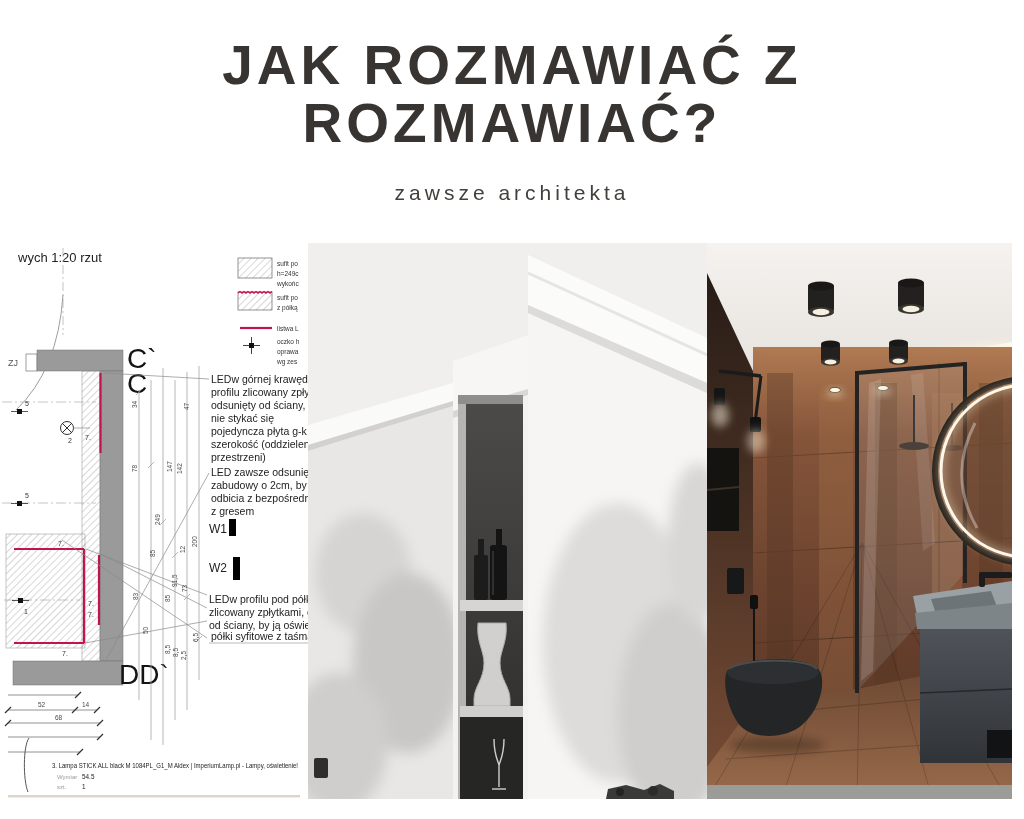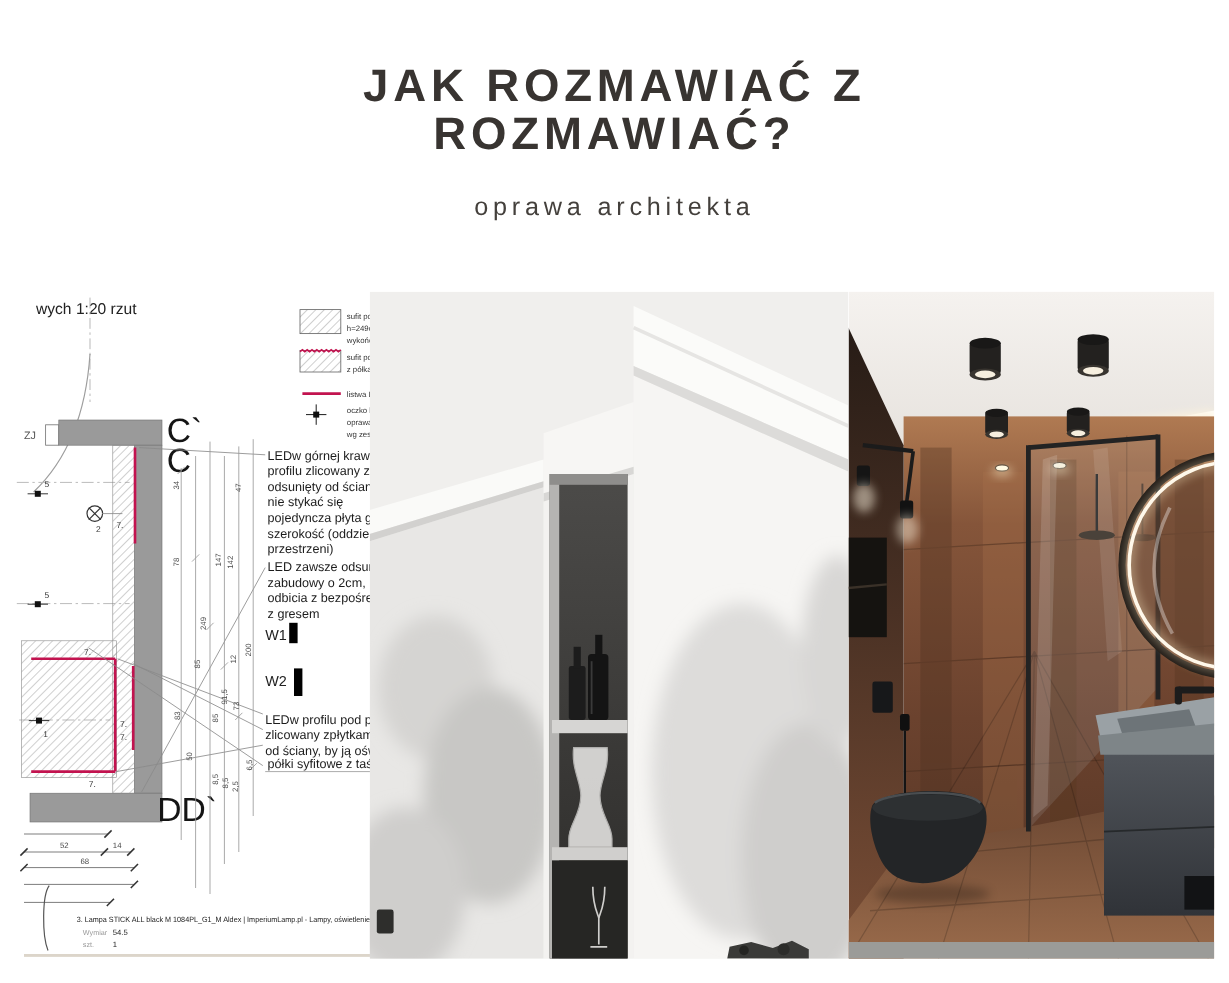--- a/index.html
+++ b/index.html
@@ -1,44 +1,44 @@
 <!DOCTYPE html>
 <html><head>
 <meta charset="utf-8">
 <style>
   html,body{margin:0;padding:0;background:#ffffff;}
   .canvas{position:relative;width:1024px;height:819px;background:#fff;overflow:hidden;
           font-family:"Liberation Sans", sans-serif;}
   .header{position:absolute;top:36px;left:0;width:100%;text-align:center;}
-  .title{font-weight:bold;color:#383431;font-size:38px;line-height:1.06;letter-spacing:4px;margin:16px;}
+  .title{font-weight:bold;color:#383431;font-size:55px;line-height:1.06;letter-spacing:4px;margin:0;}
   .subtitle{margin-top:28px;font-size:21px;letter-spacing:4px;color:#44403c;font-weight:400;}
   .collage{position:absolute;top:240px;left:0;width:1024px;height:565px;}
   .panel{position:absolute;overflow:hidden;}
-  .p-drawing{left:12px;top:0;width:310px;height:560px;background:#fff;}
+  .p-drawing{left:0;top:0;width:310px;height:560px;background:#fff;}
   .p-photo{left:308px;top:3px;width:399px;height:556px;}
   .p-render{left:707px;top:3px;width:305px;height:556px;}
   svg{display:block;}
   text{font-family:"Liberation Sans", sans-serif;}
   .note{font-size:10.5px;fill:#1c1c1c;}
   .dim{font-size:6.5px;fill:#4a4a4a;}
   .leg{font-size:6.5px;fill:#333;}
   .sym{font-size:7px;fill:#333;}
   .sec{font-size:28px;fill:#141414;}
   .cap{font-size:6.4px;fill:#222;}
   .capg{font-size:6px;fill:#999;}
 </style>
 </head>
 <body>
 
 <div class="canvas">
 
   <div class="header">
     <h1 class="title"><span>JAK ROZMAWIAĆ Z</span><br>
       <span>ROZMAWIAĆ?</span></h1>
-    <div class="subtitle">oprawa architekta</div>
+    <div class="subtitle">zawsze architekta</div>
   </div>
 
   <div class="collage">
 
     <div class="panel p-drawing">
       <svg width="310" height="560" viewBox="0 0 310 560">
         <defs>
           <pattern id="hatch" width="5" height="5" patternTransform="rotate(45)" patternUnits="userSpaceOnUse">
             <line x1="0" y1="0" x2="0" y2="5" stroke="#9a9a9a" stroke-width="0.8"></line>
           </pattern>

